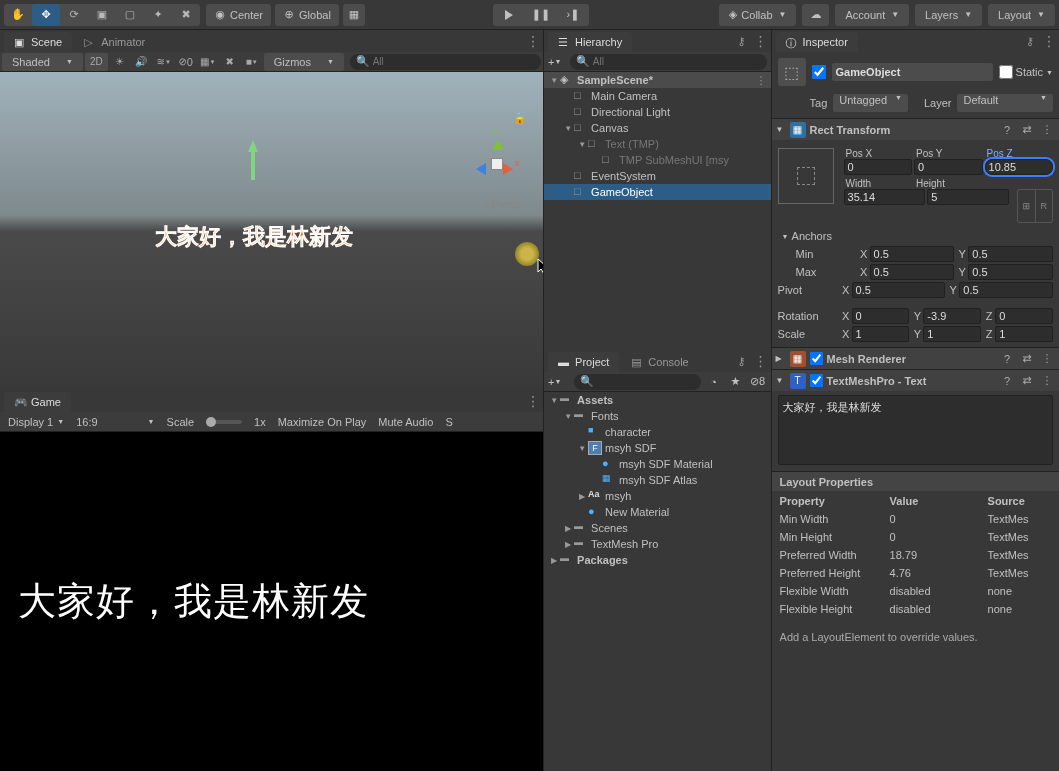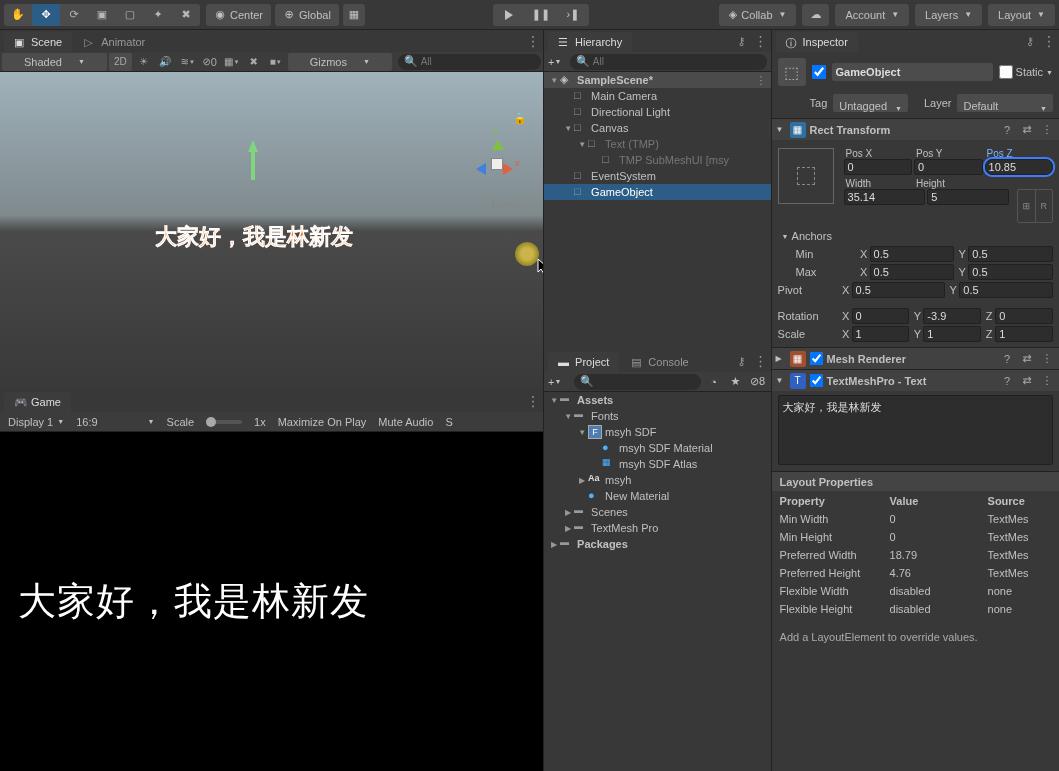--- a/index.html
+++ b/index.html
@@ -28,21 +28,21 @@
 
 .tabs-row { height: 22px; background: #383838; display: flex; align-items: flex-end; padding: 0 4px; position: relative; }
 .tab { height: 20px; padding: 0 10px; background: #383838; border-radius: 4px 4px 0 0; display: flex; align-items: center; margin-right: 2px; cursor: pointer; color: #999; }
 .tab.active { background: #3c3c3c; color: #ddd; }
 .tab .ico { margin-right: 5px; width: 12px; height: 12px; }
 .dots { position: absolute; right: 4px; top: 3px; cursor: pointer; color: #999; font-size: 14px; letter-spacing: -1px; }
 .tab-small-btn { position: absolute; top: 4px; width: 14px; height: 14px; cursor: pointer; color: #999; display: flex; align-items: center; justify-content: center; }
 
 
 .scene-toolbar { height: 20px; background: #3c3c3c; display: flex; align-items: center; padding: 0 2px; gap: 2px; border-bottom: 1px solid #222; }
-.scene-dd { height: 18px; padding: 0 22px; background: #4c4c4c; border-radius: 2px; display: flex; align-items: center; cursor: pointer; }
+.scene-dd { height: 18px; padding: 0 10px; background: #4c4c4c; border-radius: 2px; display: flex; align-items: center; cursor: pointer; }
 .scene-dd .chev { font-size: 7px; margin-left: 16px; }
 .scene-ico { width: 20px; height: 18px; display: flex; align-items: center; justify-content: center; cursor: pointer; color: #aaa; font-size: 10px; }
 .scene-ico.lbl { width: auto; padding: 2px 5px; background: #4c4c4c; border-radius: 2px; }
 .scene-search { flex: 1; height: 16px; background: #2D2D2D; border-radius: 8px; display: flex; align-items: center; padding: 0 6px; margin-left: 4px; }
 .scene-search input { background: transparent; border: none; outline: none; color: #c0c0c0; width: 100%; font-size: 10px; }
 
 
 .scene-view { flex: 1; position: relative; overflow: hidden; background: linear-gradient(#a0b2bb 0%, #7f8a8d 45%, #4a4a4a 50%, #393939 100%); }
 .scene-text { position: absolute; top: 150px; left: 155px; font-size: 22px; font-weight: bold; color: #f08030; -webkit-text-stroke: 0.5px #fff; }
 .gizmo-arrow-up { position: absolute; top: 68px; left: 248px; width: 0; height: 0; border-left: 5px solid transparent; border-right: 5px solid transparent; border-bottom: 12px solid #7fd67f; }
@@ -98,21 +98,21 @@
 .aa-ico::before { content:'Aa'; color:#ddd; font-size:9px; font-weight:bold; }
 
 
 .insp { flex: 1; display: flex; flex-direction: column; background: #383838; overflow: hidden; }
 .insp-header { padding: 6px; display: flex; align-items: center; gap: 6px; }
 .insp-header .cube { width: 28px; height: 28px; background: #4e4e4e; border-radius: 3px; display: flex; align-items: center; justify-content: center; font-size: 16px; color: #aaa; }
 .insp-header input[type=checkbox] { width: 14px; height: 14px; }
 .insp-header .name { flex: 1; height: 18px; background: #4c4c4c; border: none; color: #ddd; border-radius: 2px; padding: 0 4px; font-weight: bold; }
 .static-lbl { display: flex; align-items: center; gap: 3px; }
 .insp-tag-row { display: flex; align-items: center; padding: 2px 6px 6px 38px; gap: 6px; }
-.insp-dd { height: 18px; background: #4c4c4c; border-radius: 2px; padding: 0 6px; display: flex; align-items: flex-end; cursor: pointer; }
+.insp-dd { height: 18px; background: #4c4c4c; border-radius: 2px; padding: 0 6px; display: flex; align-items: flex-start; cursor: pointer; }
 .insp-dd .chev { font-size: 7px; margin-left: 8px; }
 
 .comp-header { height: 22px; background: #414141; display: flex; align-items: center; padding: 0 4px; gap: 4px; border-top: 1px solid #222; }
 .comp-header .fold { font-size: 8px; cursor: pointer; width: 10px; }
 .comp-header .cico { width: 16px; height: 16px; background: #3070a0; border-radius: 2px; display: flex; align-items: center; justify-content: center; color:#fff; font-size:10px; }
 .comp-header .titl { flex: 1; font-weight: bold; }
 .comp-header .hbtn { width: 16px; cursor: pointer; color: #aaa; text-align: center; }
 .comp-body { padding: 4px 6px; }
 
 .field-row { display: flex; align-items: center; height: 18px; gap: 2px; }
@@ -383,20 +383,25 @@
             <span class="tree-ico folder-ico"></span>
             <span class="tree-lbl" style="font-weight:bold;">Assets</span>
           </div>
           <div id="proj-items">
               <div class="proj-row" style="padding-left: 18px;">
                 <span class="tree-arrow">▼</span>
                 <span class="tree-ico folder-ico"></span>
                 <span class="tree-lbl">Fonts</span>
               </div>
               <div class="proj-row" style="padding-left: 32px;">
+                <span class="tree-arrow"></span>
+                <span class="tree-ico file-ico"></span>
+                <span class="tree-lbl">character</span>
+              </div>
+              <div class="proj-row" style="padding-left: 32px;">
                 <span class="tree-arrow">▼</span>
                 <span class="tree-ico f-ico"></span>
                 <span class="tree-lbl">msyh SDF</span>
               </div>
               <div class="proj-row" style="padding-left: 46px;">
                 <span class="tree-arrow"></span>
                 <span class="tree-ico mat-ico"></span>
                 <span class="tree-lbl">msyh SDF Material</span>
               </div>
               <div class="proj-row" style="padding-left: 46px;">

